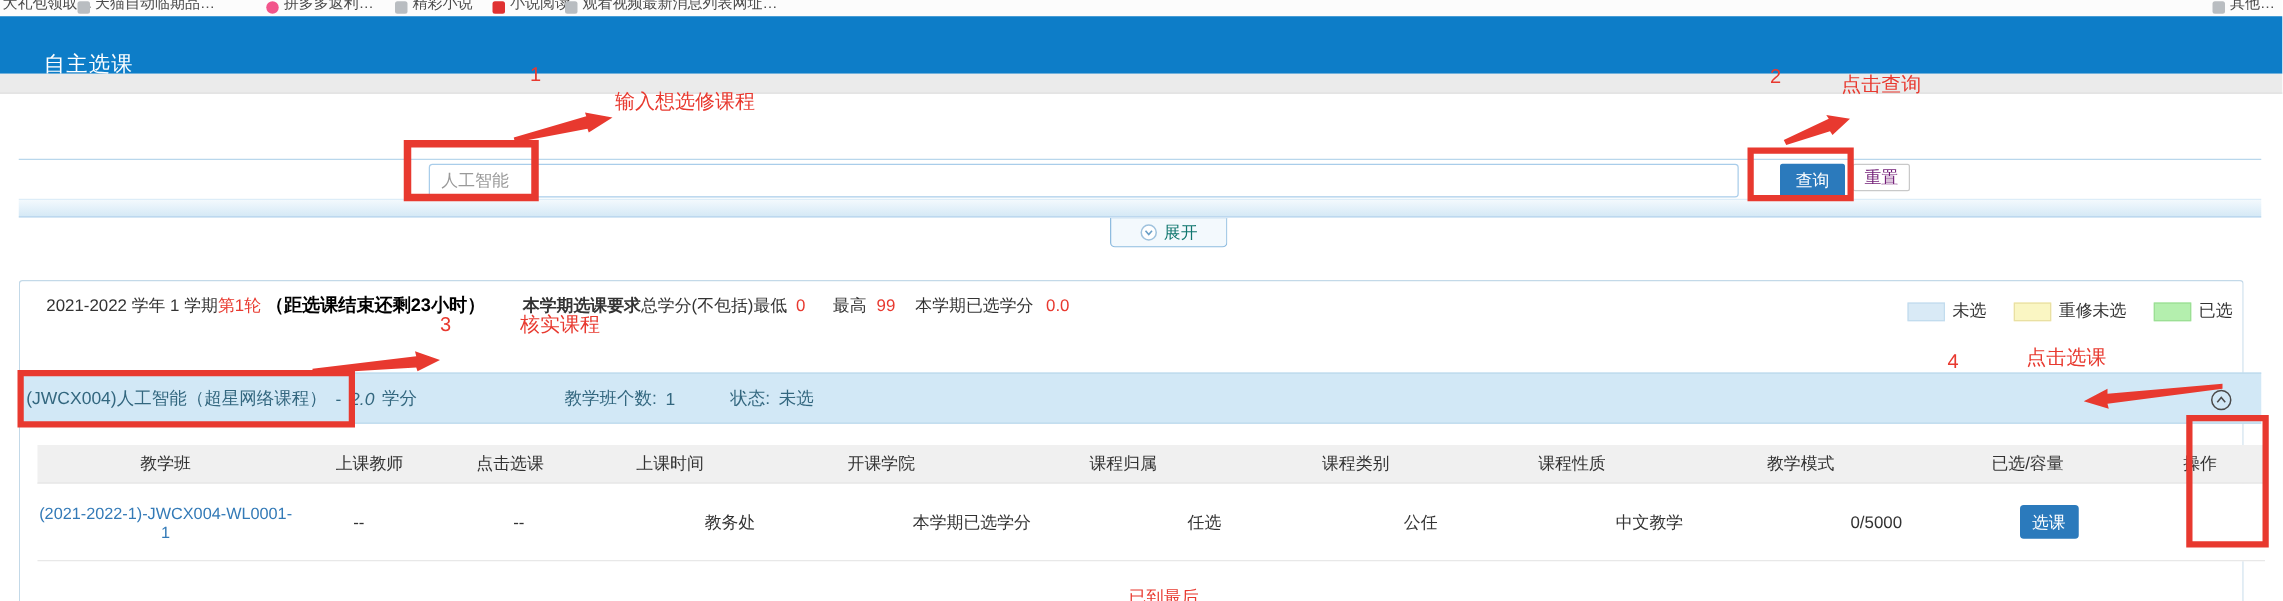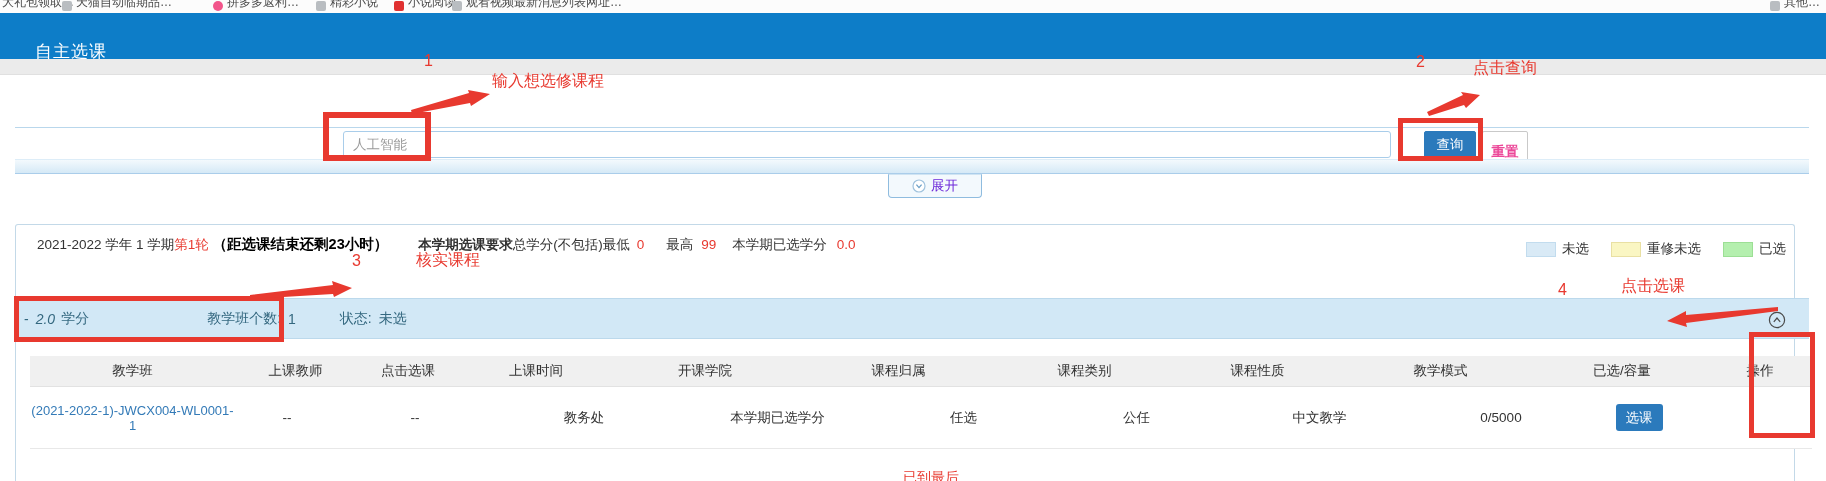--- a/index.html
+++ b/index.html
@@ -20,26 +20,26 @@
   .gray-strip{position:absolute;left:0;top:59px;width:1826px;height:16px;background:#ebebeb;border-bottom:1px solid #e0e0e0;}
 
   
   .search-panel{position:absolute;left:15px;top:127px;width:1794px;height:47px;background:#fff;border-top:1px solid #b9d7ec;}
   .search-input{position:absolute;left:343px;top:131px;width:1048px;height:27px;border:1px solid #a9cdea;border-radius:3px;
                 padding:0 9px;font-size:13.5px;color:#999;outline:none;background:#fff;
                 font-family:"Liberation Sans","DejaVu Sans",sans-serif;}
   .btn{display:flex;align-items:center;justify-content:center;font-size:13.5px;cursor:pointer;
        font-family:"Liberation Sans","DejaVu Sans",sans-serif;}
   .btn-query{position:absolute;left:1424px;top:131px;width:52px;height:27px;background:#2b7abc;border:1px solid #2b7abc;border-radius:2px;color:#fff;}
-  .btn-reset{position:absolute;left:1482px;top:131px;width:46px;height:41px;background:#fff;border:1px solid #c9c9c9;border-radius:2px;color:#ec4899;font-weight:bold;}
+  .btn-reset{position:absolute;left:1482px;top:131px;width:46px;height:22px;background:#fff;border:1px solid #c9c9c9;border-radius:2px;color:#701a75;}
   .tab-strip{position:absolute;left:15px;top:159px;width:1794px;height:15px;
              background:linear-gradient(#f3f9fd,#d5e9f6);border-top:1px solid #ddedf8;border-bottom:1px solid #aacdea;}
   .expand-tab{position:absolute;left:888px;top:174px;width:94px;height:24px;background:#f3f9fd;
               border:1px solid #8fbcdf;border-top:1px solid #cfe4f3;border-radius:0 0 4px 4px;
-              display:flex;align-items:center;justify-content:center;gap:5px;color:#6d28d9;font-size:13.5px;cursor:pointer;}
+              display:flex;align-items:center;justify-content:center;gap:5px;color:#0f766e;font-size:13.5px;cursor:pointer;}
 
   
   .main-panel{position:absolute;left:15px;top:224px;width:1780px;height:257px;background:#fff;
               border:1px solid #c3d9e8;border-bottom:none;border-radius:3px 3px 0 0;}
   .info-row{position:absolute;left:21px;top:10px;font-size:13.5px;color:#333;white-space:nowrap;}
   .info-row .round{color:#e8392f;}
   .info-row .deadline{font-weight:bold;color:#000;font-size:14.5px;}
   .info-row .req-prefix{font-weight:bold;margin-left:30px;}
   .info-row .red{color:#e8392f;}
   .info-row .min{margin-left:7px;}
@@ -141,20 +141,21 @@
   <div class="legend">
     <span class="sw sw-unsel"></span>
     <span>未选</span>
     <span class="sw sw-retake"></span>
     <span>重修未选</span>
     <span class="sw sw-sel"></span>
     <span>已选</span>
   </div>
 
   <div class="course-bar">
+    <span class="title">(JWCX004)人工智能（超星网络课程）</span>
     <span class="dash">-</span>
     <span class="credit">2.0</span>
     <span class="unit">学分</span>
     <span class="cnt-label">教学班个数:</span>
     <span class="cnt">1</span>
     <span class="st-label">状态:</span>
     <span class="st">未选</span>
   </div>
   <svg class="collapse-btn" viewBox="0 0 18 18">
     <circle cx="9" cy="9" r="7.6" fill="none" stroke="#4a4a4a" stroke-width="1.2"></circle>

